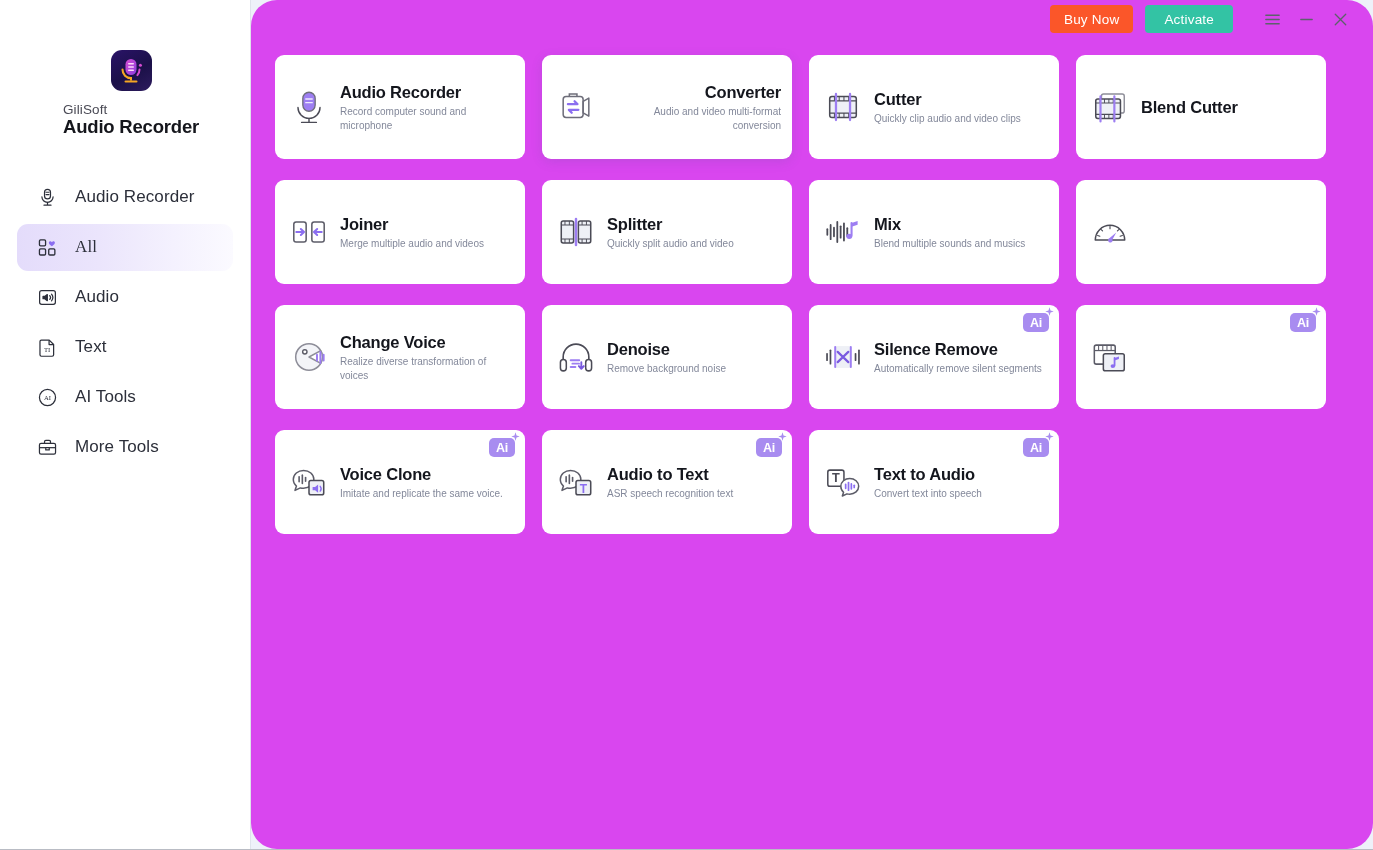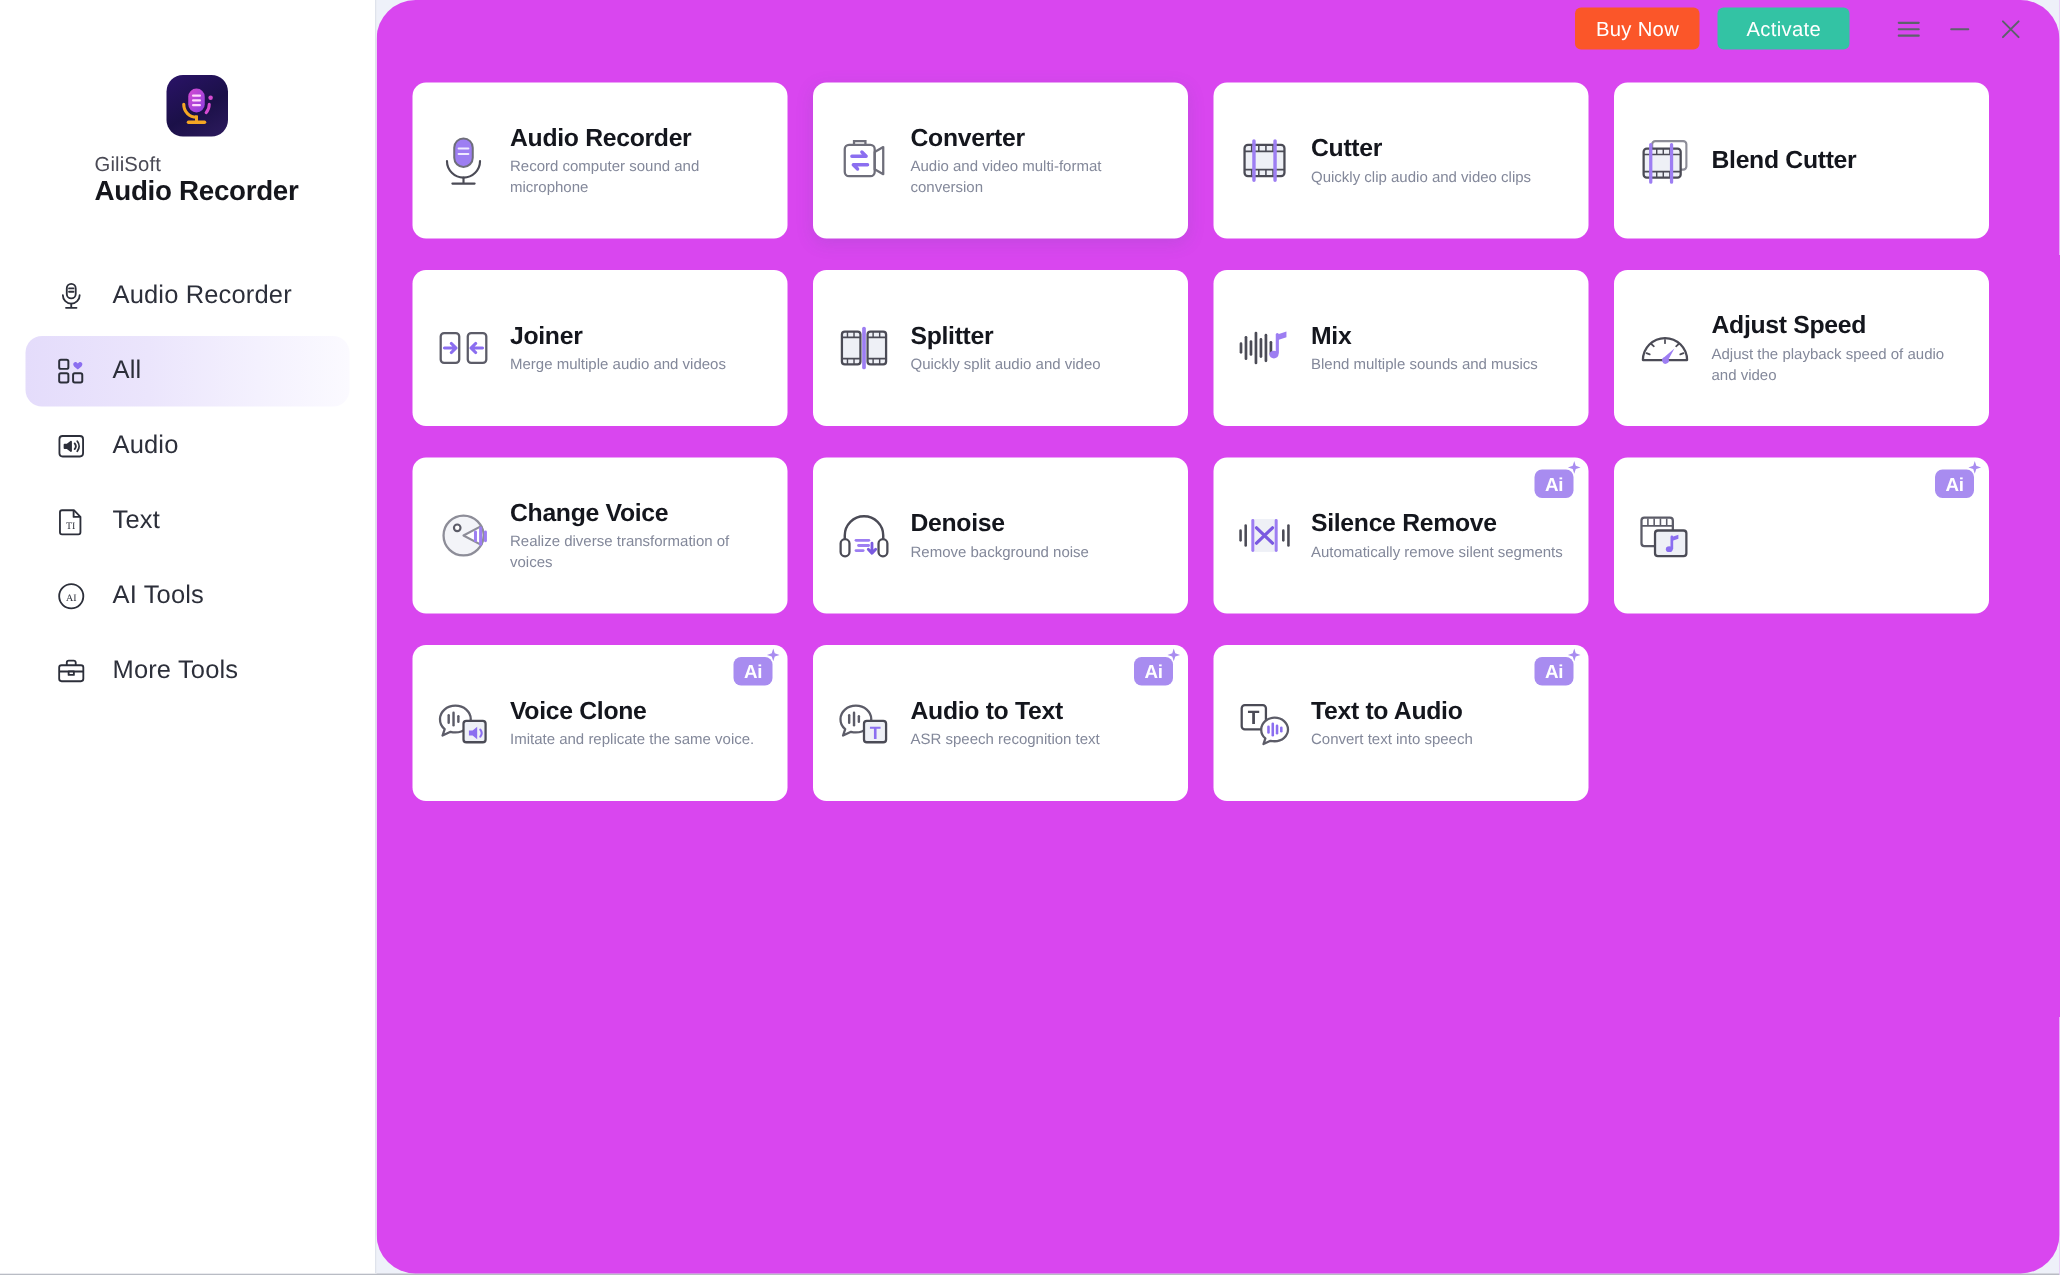--- a/index.html
+++ b/index.html
@@ -68,20 +68,21 @@
     cursor: pointer;
     margin-bottom: 3px;
   }
   .nav-item .nav-label {
     font-size: 17px;
     color: #2c2f3a;
     letter-spacing: .1px;
   }
   .nav-item.active {
     background: linear-gradient(90deg,#e4dcfb 0%, #ebe5fc 38%, #f4f1fe 72%, #fbfaff 100%);
+    font-family: Liberation Serif, serif;
   }
   .nav-item .nav-ico {
     width: 23px; height: 23px;
     display: flex; align-items: center; justify-content: center;
     flex: 0 0 23px;
   }
 
   
   .main {
     flex: 1;
@@ -141,20 +142,21 @@
     border-radius: 9px;
     padding: 0 11px 0 14px;
     display: flex;
     align-items: center;
     gap: 11px;
     cursor: pointer;
     overflow: visible;
   }
   .card.hovered {
     box-shadow: 0 3px 11px rgba(80,90,140,.17);
+    text-align: right;
   }
   .card-ico {
     width: 40px; height: 40px;
     flex: 0 0 40px;
     display: flex; align-items: center; justify-content: center;
   }
   .card-body { min-width: 0; padding-top: 1px; }
   .card-title {
     font-size: 16.5px;
     font-weight: bold;
@@ -457,24 +459,20 @@
               <g stroke="#4b4b56" stroke-width="1.2" stroke-linecap="round">
                 <path d="M7 23.6l2.3.9"></path>
                   <path d="M10.4 17.2l1.8 1.6"></path>
                 <path d="M20 14.2v2.4"></path>
                   <path d="M29.6 17.2l-1.8 1.6"></path>
                 <path d="M33 23.6l-2.3.9"></path>
               </g>
               <path d="M26.6 20.4 19.6 26.4a2.4 2.4 0 1 0 3 1.4z" fill="#9d7ef2"></path>
             </svg>
           </span>
-          <div class="card-body">
-            <div class="card-title">Adjust Speed</div>
-            <div class="card-desc">Adjust the playback speed of audio and video</div>
-          </div>
         </div>
 
         <div class="card">
           <span class="card-ico">
             <svg width="38" height="38" viewBox="0 0 40 40" fill="none">
               <path d="M20 6a14 14 0 1 0 0 28 14 14 0 0 0 0-28z" stroke="#8d8d98" stroke-width="1.6" fill="#f3f4f8"></path>
               <path d="M20 20 32.4 13.4A14 14 0 0 1 32.4 26.6z" fill="#fff" stroke="#8d8d98" stroke-width="1.5" stroke-linejoin="round"></path>
               <circle cx="15.6" cy="14.6" r="2.3" stroke="#5c5c68" stroke-width="1.5" fill="#fff"></circle>
               <g stroke="#9d7ef2" stroke-width="2.1" stroke-linecap="round">
                 <path d="M28.4 17.6v6"></path>

